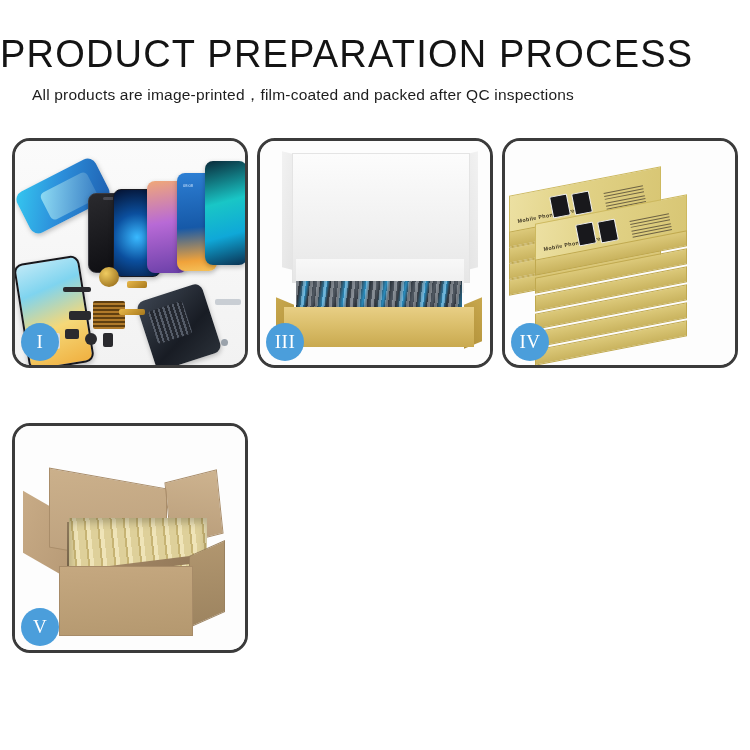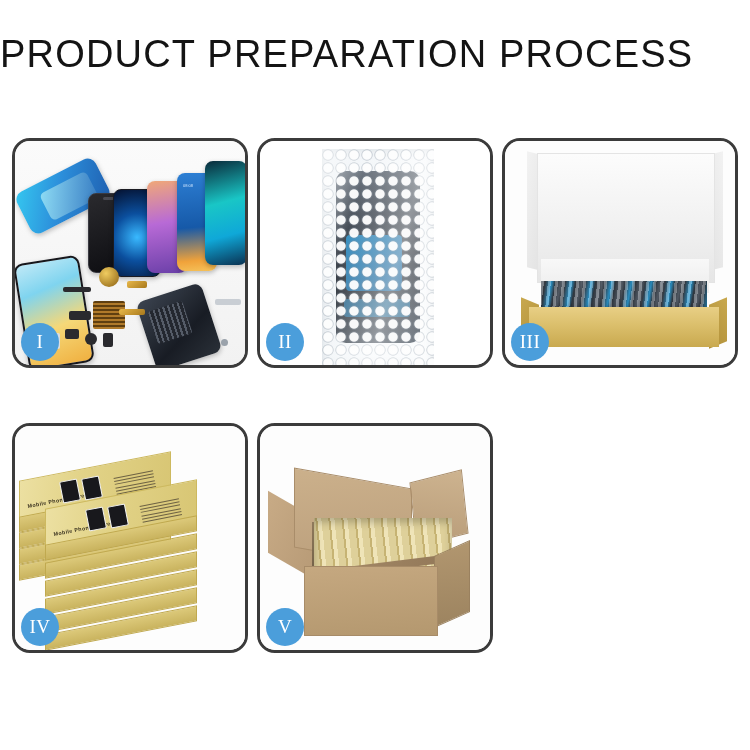--- a/index.html
+++ b/index.html
@@ -233,20 +233,21 @@
     background:linear-gradient(180deg,rgba(235,235,235,.9),rgba(250,250,250,0));
     transform:skewY(16deg);}
 </style>
 </head>
 <body>
 
 <div class="page">
 
   <div class="header">
     <div class="title">PRODUCT PREPARATION PROCESS</div>
+    <div class="subtitle">All products are image-printed，film-coated and packed after QC inspections</div>
   </div>
 
   <div class="grid">
 
     <div class="panel">
       <div class="scene p1">
         <div class="ph ph-a"></div>
         <div class="ph-a2"></div>
         <div class="ph ph-b">
             <i></i>
@@ -268,30 +269,20 @@
         <div class="chip" style="left:88px;top:192px;width:10px;height:14px;"></div>
         <div class="gold" style="left:112px;top:140px;width:20px;height:7px;"></div>
         <div class="gold" style="left:104px;top:168px;width:26px;height:6px;"></div>
         <div class="chip" style="left:36px;top:192px;width:9px;height:16px;background:#d8dde2;"></div>
         <div class="chip" style="left:200px;top:158px;width:26px;height:6px;background:#c9ced4;"></div>
         <div class="chip" style="left:206px;top:198px;width:7px;height:7px;border-radius:50%;background:#9aa2ab;"></div>
       </div>
       <div class="badge">I</div>
     </div>
 
-    <div class="panel">
-      <div class="scene p2">
-        <div class="bagwrap">
-          <div class="innerpart"></div>
-          <div class="bubbles"></div>
-          <div class="bagsheen"></div>
-        </div>
-      </div>
-      <div class="badge">II</div>
-    </div>
 
     <div class="panel">
       <div class="scene p3">
         <div class="m-lidL"></div>
         <div class="m-lidR"></div>
         <div class="m-lid"></div>
         <div class="m-foam"></div>
         <div class="m-items"></div>
         <div class="m-frontL"></div>
         <div class="m-frontR"></div>

